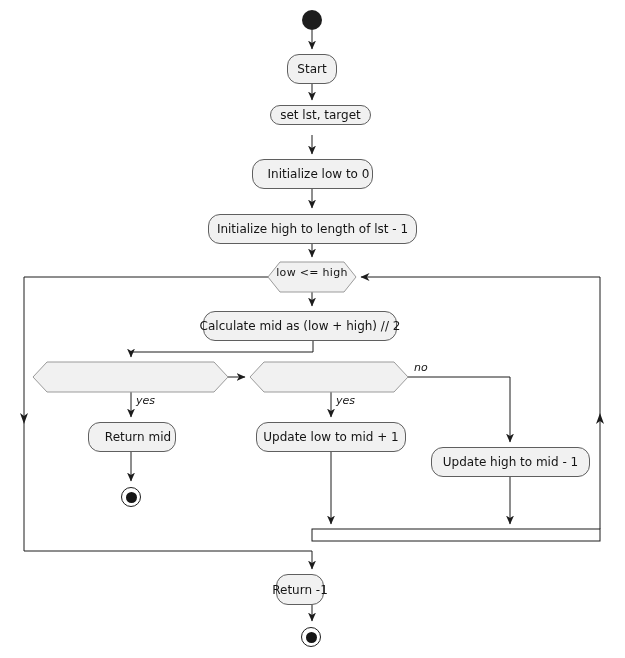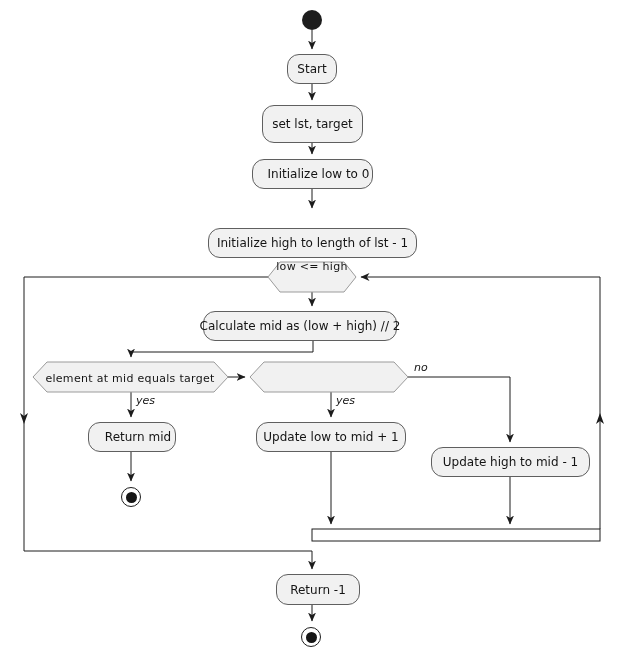--- a/index.html
+++ b/index.html
@@ -51,32 +51,32 @@
     border:1.5px solid #1d1d1d;
     background:#ffffff;
     display:flex;align-items:center;justify-content:center;
   }
   .endnode .dot{
     width:11px;height:11px;border-radius:50%;
     background:#161616;
   }
   
   #n-start       {left:287px;top:54px; width:50px; height:30px;}
-  #n-set         {left:262px;top:105px;width:101px;height:38px;}
+  #n-set         {left:270px;top:105px;width:101px;height:20px;}
   #n-initlow     {left:252px;top:159px;width:121px;height:30px;padding-left:12px;}
-  #n-inithigh    {left:208px;top:228px;width:209px;height:30px;}
+  #n-inithigh    {left:208px;top:214px;width:209px;height:30px;}
   #n-calcmid     {left:203px;top:311px;width:194px;height:30px;}
   #n-returnmid   {left:88px; top:422px;width:88px; height:30px;padding-left:12px;}
   #n-updatelow   {left:256px;top:422px;width:150px;height:30px;}
   #n-updatehigh  {left:431px;top:447px;width:159px;height:30px;}
-  #n-returnneg   {left:276px;top:574px;width:84px; height:31px;}
+  #n-returnneg   {left:276px;top:574px;width:48px; height:31px;}
   #start-circle  {left:302px;top:10px;}
   #end-circle-1  {left:121px;top:487px;}
   #end-circle-2  {left:301px;top:627px;}
-  #lbl-while     {left:312px;top:266px;}
+  #lbl-while     {left:312px;top:272px;}
   #lbl-equals    {left:130px;top:378px;}
   #lbl-less      {left:329px;top:378px;}
   #lbl-yes-1     {left:136px;top:394px;}
   #lbl-yes-2     {left:336px;top:394px;}
   #lbl-no        {left:414px;top:361px;}
 </style>
 </head>
 <body>
 
 <div id="canvas">
@@ -136,19 +136,18 @@
   <div id="n-set" class="activity">set lst, target</div>
   <div id="n-initlow" class="activity">Initialize low to 0</div>
   <div id="n-inithigh" class="activity">Initialize high to length of lst - 1</div>
   <div id="n-calcmid" class="activity">Calculate mid as (low + high) // 2</div>
   <div id="n-returnmid" class="activity">Return mid</div>
   <div id="n-updatelow" class="activity">Update low to mid + 1</div>
   <div id="n-updatehigh" class="activity">Update high to mid - 1</div>
   <div id="n-returnneg" class="activity">Return -1</div>
 
   <span id="lbl-while" class="hexlabel">low &lt;= high</span>
-  <span id="lbl-equals" class="hexlabel">element at mid equals target</span>
 
   <span id="lbl-yes-1" class="edgelabel">yes</span>
   <span id="lbl-yes-2" class="edgelabel">yes</span>
   <span id="lbl-no" class="edgelabel">no</span>
 
 </div>
 
 </body></html>

